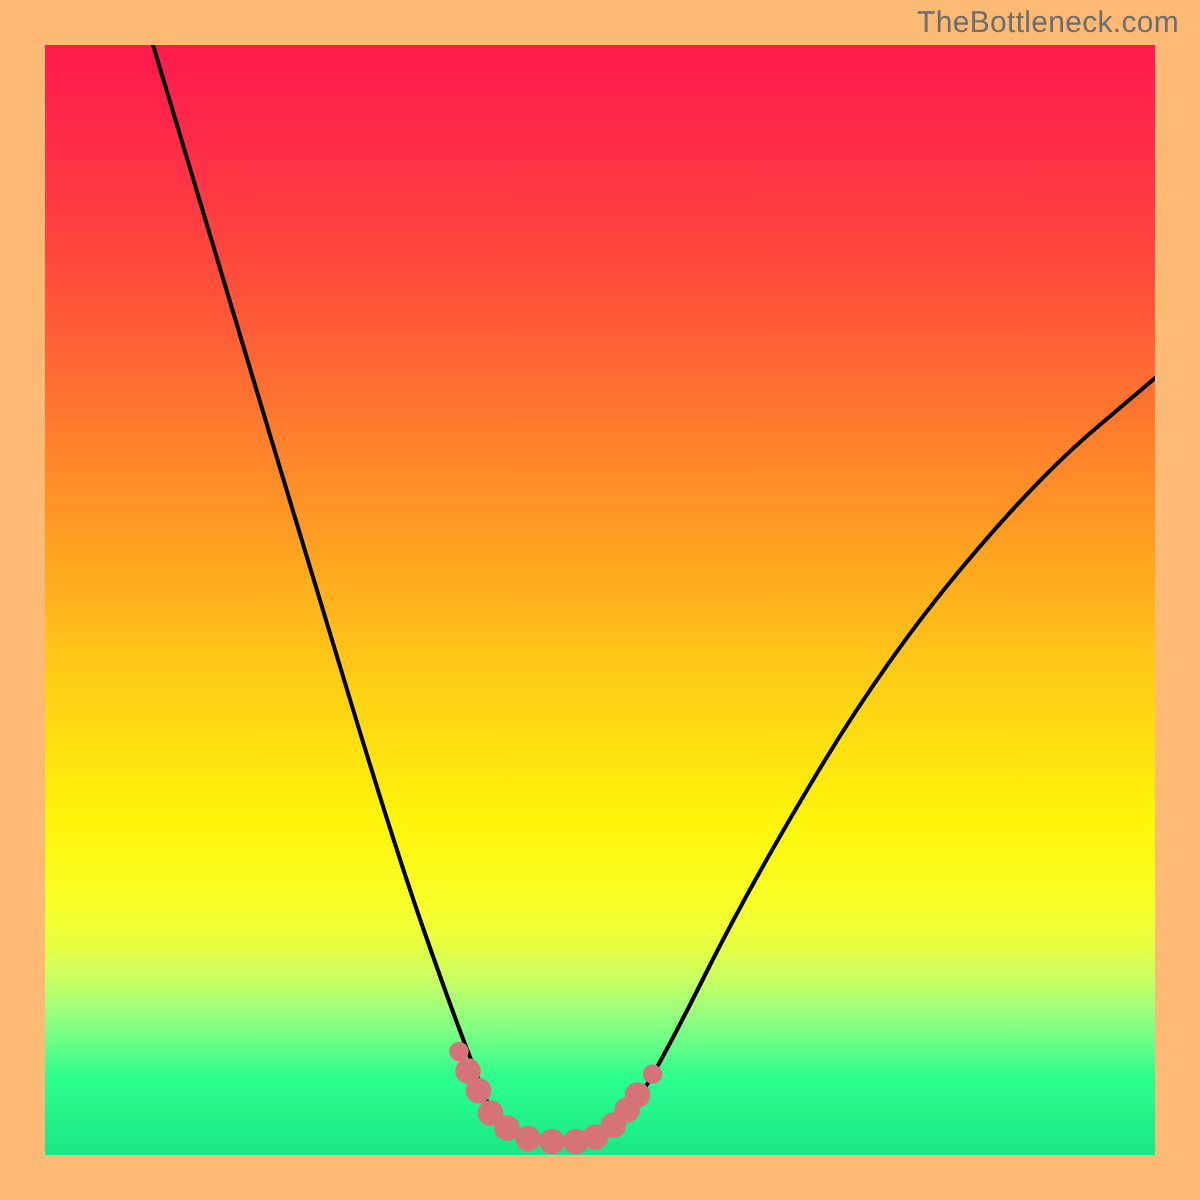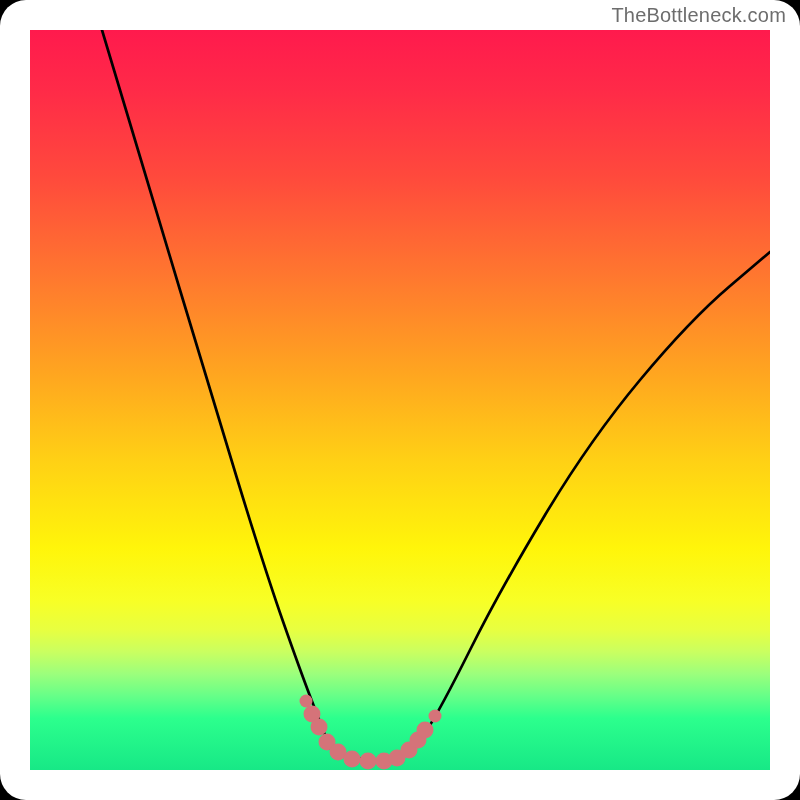--- a/index.html
+++ b/index.html
@@ -7,22 +7,21 @@
     padding: 0;
     width: 800px;
     height: 800px;
     background: #000;
     overflow: hidden;
     font-family: Arial, Helvetica, sans-serif;
   }
   .frame {
     position: absolute;
     inset: 0;
-    background: #ffffff;
-    border-radius: 26px;
+    background: #fdba74;
   }
   .plot-area {
     position: absolute;
     left: 30px;
     top: 30px;
     width: 740px;
     height: 740px;
     overflow: hidden;
   }
   .gradient {

